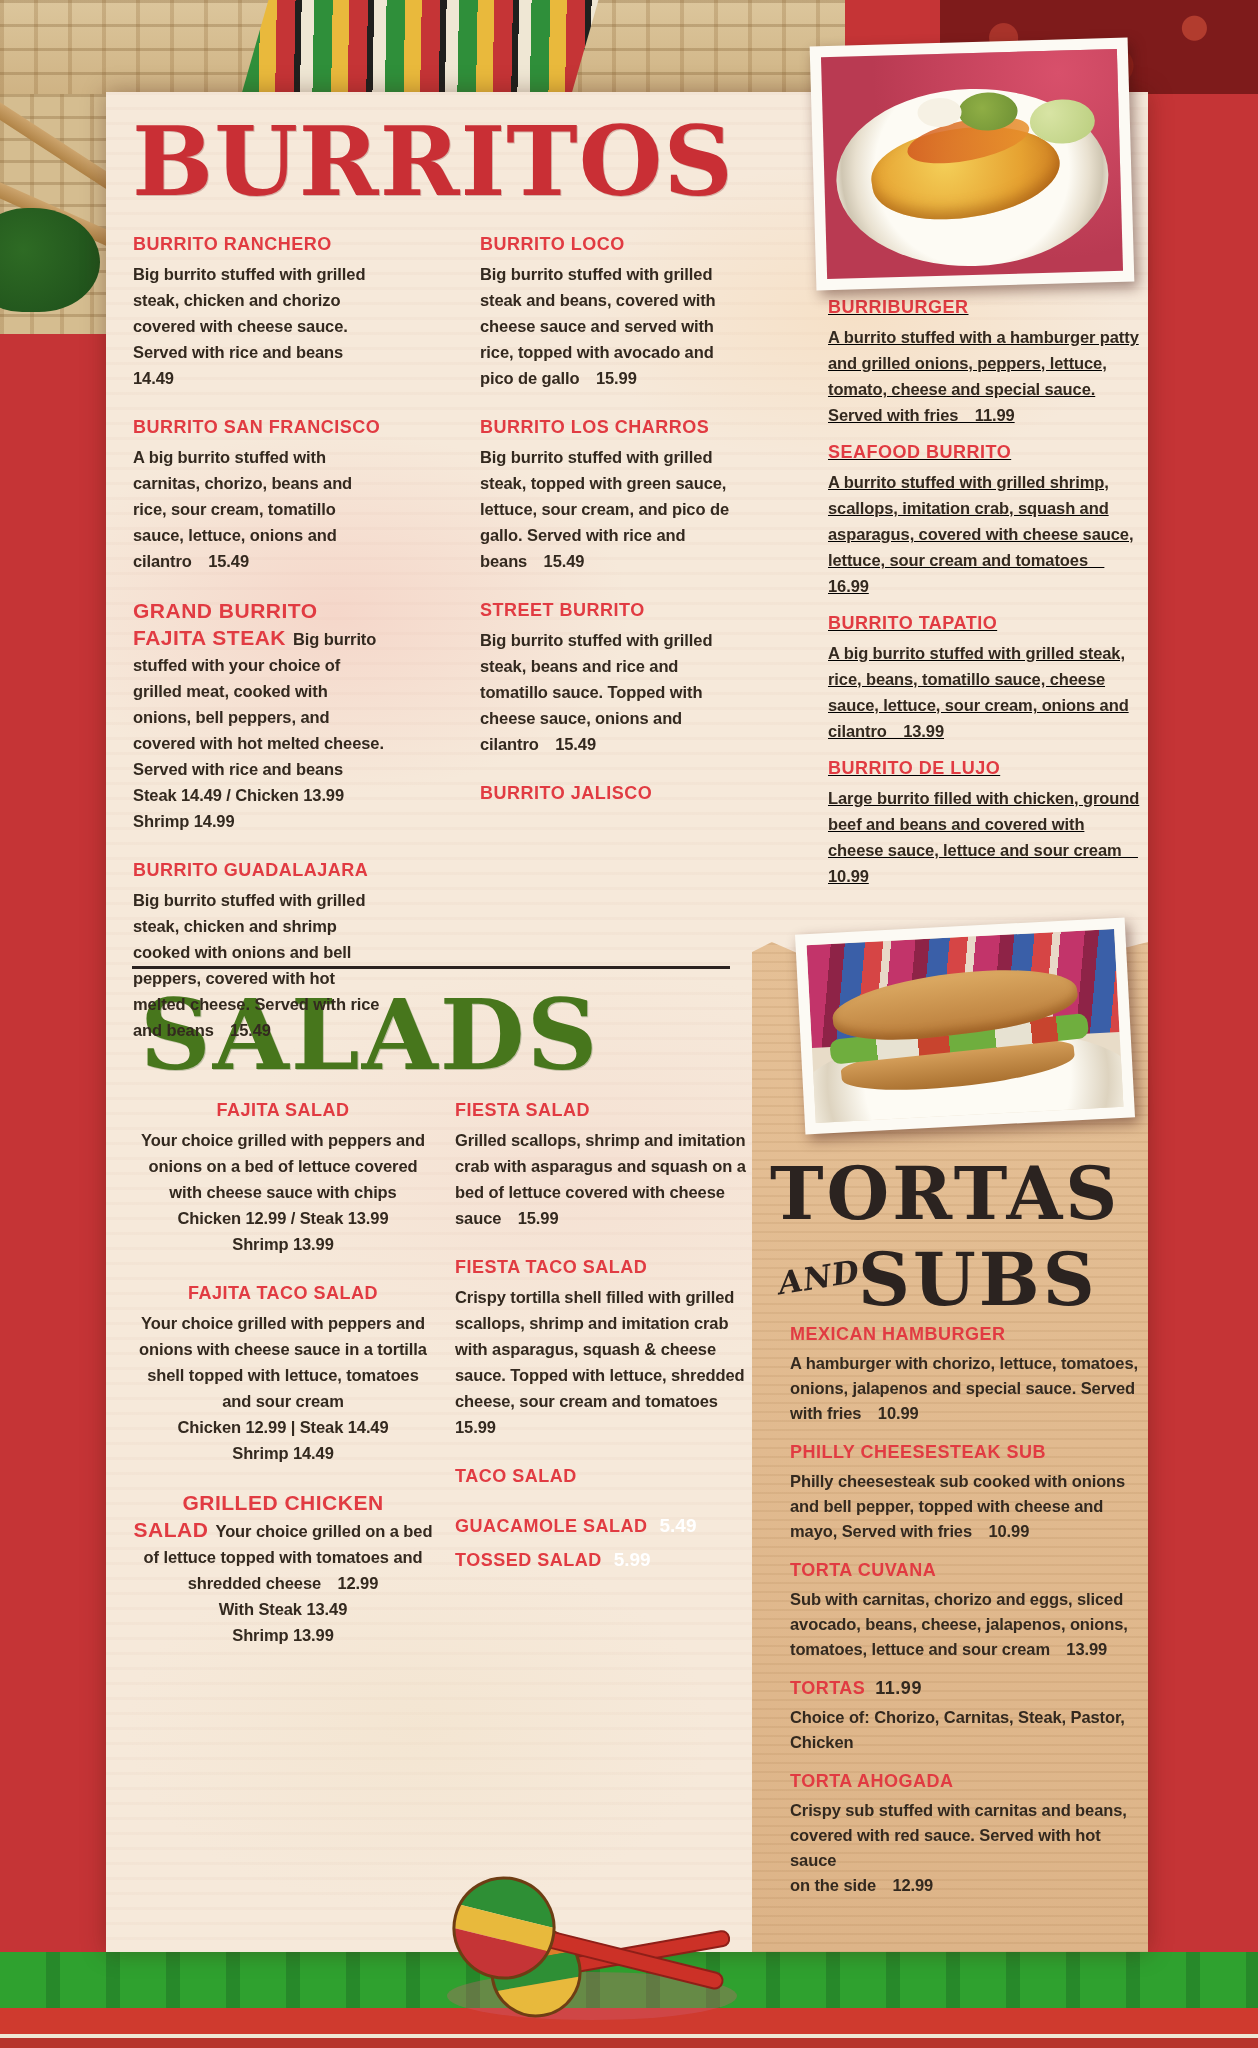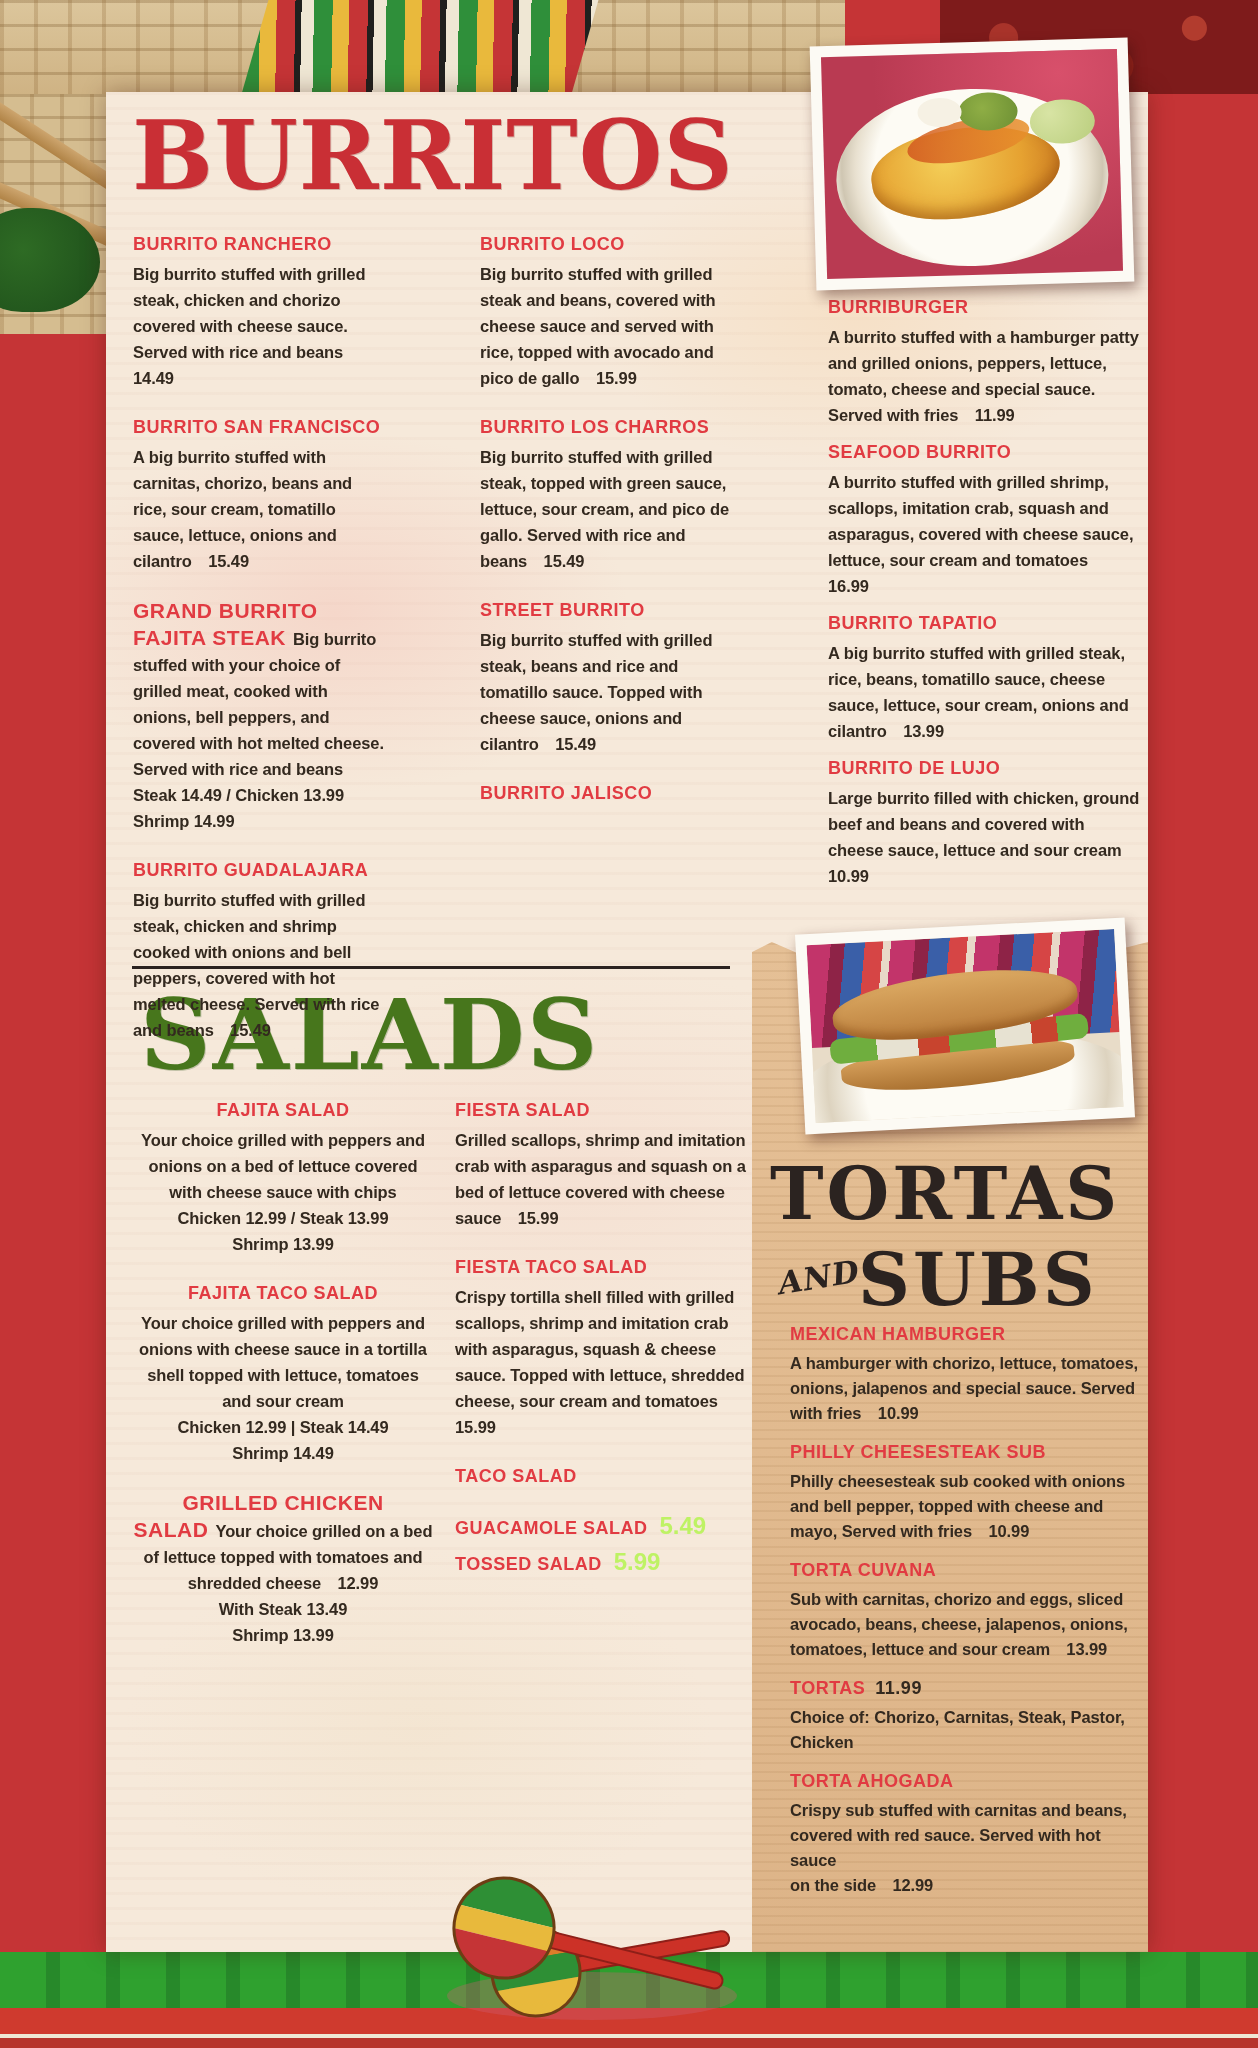--- a/index.html
+++ b/index.html
@@ -59,45 +59,45 @@
     box-shadow:0 0 22px rgba(60,20,10,.35);}
   .tan-panel{position:absolute;left:752px;top:934px;width:396px;height:1018px;z-index:3;
     background:
       repeating-linear-gradient(180deg,rgba(140,95,45,.10) 0 2px,transparent 2px 9px),
       linear-gradient(180deg,#e5c096,#ddb488);
     clip-path:polygon(0 18px,5% 8px,12% 20px,20% 10px,28% 22px,36% 12px,44% 24px,52% 10px,60% 20px,68% 8px,76% 18px,84% 6px,92% 16px,100% 8px,100% 100%,0 100%);
     box-shadow:-4px 0 12px rgba(90,40,20,.25);}
 
   
   .big-title{position:absolute;z-index:4;font-family:"DejaVu Serif",serif;font-weight:bold;line-height:1;}
-  .burritos-title{left:132px;top:108px;font-size:96px;letter-spacing:1px;color:#c92f35;text-shadow:1px 1px 0 rgba(120,20,20,.25);}
+  .burritos-title{left:132px;top:114px;font-size:96px;letter-spacing:1px;color:#c92f35;text-shadow:1px 1px 0 rgba(120,20,20,.25);}
   .salads-title{left:140px;top:986px;font-size:98px;letter-spacing:2px;color:#47761c;text-shadow:1px 1px 0 rgba(40,80,20,.25);}
   .tortas-word{left:770px;top:1158px;font-size:72px;letter-spacing:3px;color:#2b2320;}
   .subs-word{left:858px;top:1244px;font-size:72px;letter-spacing:3px;color:#2b2320;}
   .and-word{left:778px;top:1262px;font-size:31px;font-family:"DejaVu Serif",serif;font-style:italic;font-weight:bold;color:#2b2320;transform:rotate(-9deg);letter-spacing:1px;}
   .divider{position:absolute;left:132px;top:966px;width:598px;height:3px;background:#2b2320;z-index:4;}
 
   
   .col{position:absolute;z-index:4;}
   .c-b1{left:133px;top:232px;width:252px;}
   .c-b2{left:480px;top:232px;width:268px;}
   .c-b3{left:828px;top:295px;width:315px;}
   .c-s1{left:133px;top:1098px;width:300px;text-align:center;}
   .c-s2{left:455px;top:1098px;width:295px;}
   .c-t1{left:790px;top:1322px;width:352px;}
   .item{margin-bottom:24px;}
-  .c-b3 .item{margin-bottom:12px;}
+  .c-b3 .item{margin-bottom:12px;text-decoration:underline;}
   .c-t1 .item{margin-bottom:14px;}
   .iname{font-size:18px;font-weight:bold;color:#e13b42;letter-spacing:.5px;margin:0 0 5px 0;line-height:24px;}
   h3.iname{display:block;}
   span.iname-inline{font-size:21px;font-weight:bold;color:#e13b42;letter-spacing:.5px;margin-right:7px;}
   .ibody{font-size:16.5px;font-weight:bold;color:#33291f;line-height:26px;margin:0;white-space:pre-line;letter-spacing:-0.1px;}
   .c-t1 .ibody{line-height:25px;}
   .price-line{margin:0 0 6px 0;line-height:27px;}
-  .price-line .pval{font-size:24px;font-weight:bold;color:#bef264;margin-left:12px;}
+  .price-line .pval{font-size:19px;font-weight:bold;color:#ffffff;margin-left:12px;}
   h3.iname .pval{color:#33291f;margin-left:10px;}
 
   
   .photo{position:absolute;z-index:5;background:#fcfaf4;padding:11px;box-shadow:4px 6px 14px rgba(60,15,10,.45);}
   .ph-inner{position:relative;width:100%;height:100%;overflow:hidden;}
   .burrito-photo{left:813px;top:42px;width:296px;height:222px;transform:rotate(-1.6deg);}
   .burrito-photo .ph-inner{background:radial-gradient(circle at 80% 10%,#d8506b,transparent 60%),#b93a52;}
   .bp-plate{position:absolute;left:4%;top:16%;width:92%;height:80%;border-radius:50%;
     background:radial-gradient(circle at 50% 45%,#fdfbf4 58%,#e8e0cf 70%,#cfc6b2 78%,#f4efe2 84%);}
   .bp-burrito{position:absolute;left:16%;top:34%;width:64%;height:40%;border-radius:46% 54% 50% 50%;transform:rotate(-7deg);

